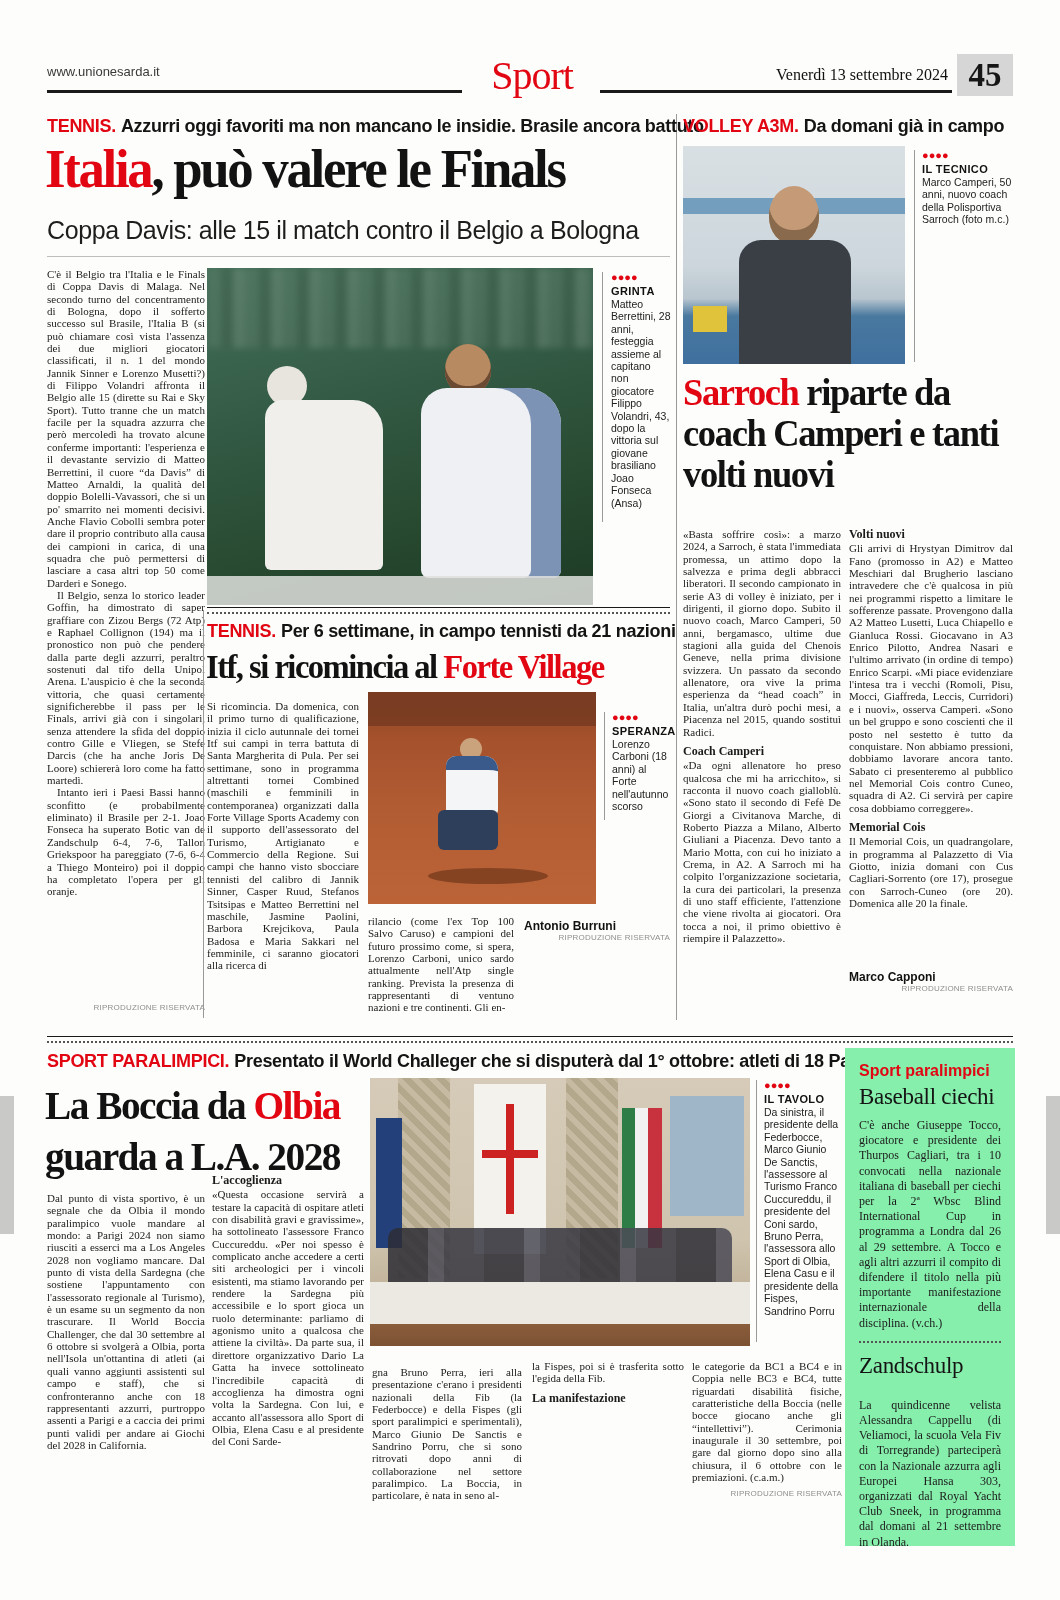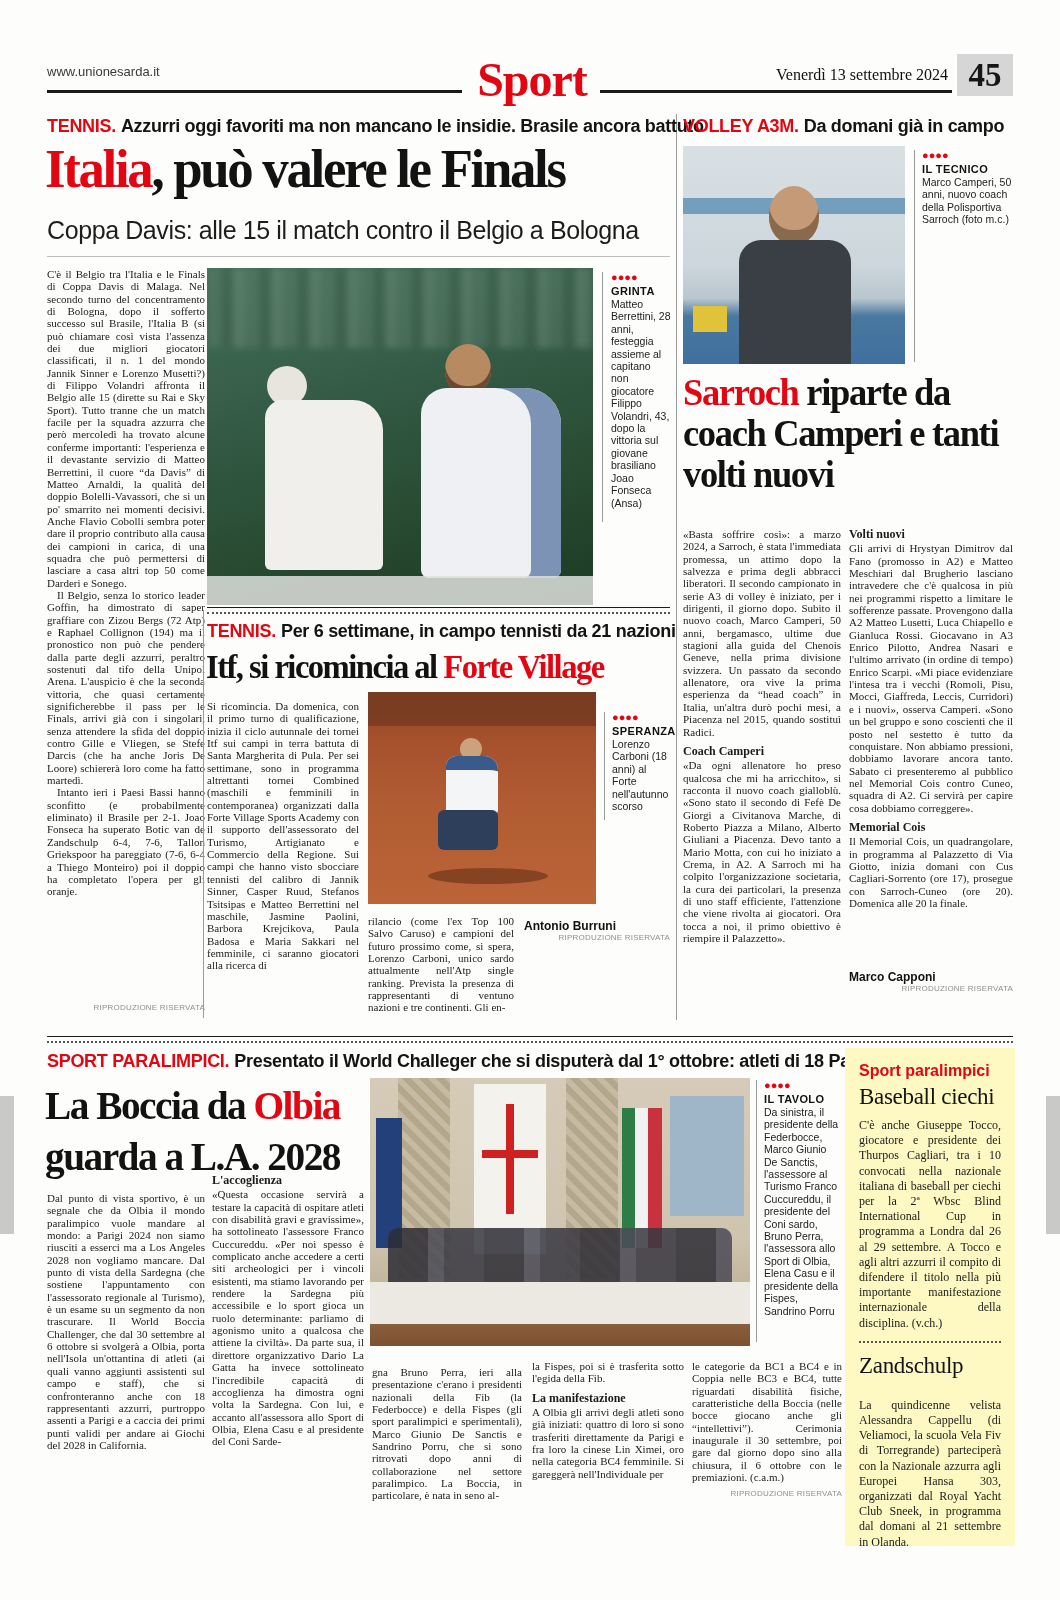--- a/index.html
+++ b/index.html
@@ -1,21 +1,21 @@
 <!DOCTYPE html>
 <html><head>
 <meta charset="utf-8">
 <style>
   html,body{margin:0;padding:0;background:#e9e9e7;}
   .page{position:relative;width:1060px;height:1600px;background:#fdfdfb;margin:0 auto;overflow:hidden;
         font-family:"Liberation Serif",serif;color:#1c1c1c;}
   .abs{position:absolute;}
   
   .site{font-family:"Liberation Sans",sans-serif;font-size:13px;color:#3a3a3a;}
-  .sport-title{font-size:48px;font-weight:bold;color:#e20613;text-align:center;letter-spacing:-1px;}
+  .sport-title{font-size:40px;font-weight:normal;color:#e20613;text-align:center;letter-spacing:-1px;}
   .hrule{background:#1a1a1a;height:3px;}
   .date{font-size:16px;color:#111;text-align:right;}
   .pagebox{background:#d6d6d6;text-align:center;font-weight:bold;font-size:33px;line-height:42px;color:#161616;}
   
   .kicker{font-family:"Liberation Sans",sans-serif;font-weight:bold;font-size:18px;letter-spacing:-0.3px;white-space:nowrap;}
   .kicker .red{color:#e20613;margin-right:5px;}
   .kicker .blk{color:#141414;}
   
   .headline{font-weight:bold;color:#121212;transform:scaleX(.96);transform-origin:left;}
   .headline .red{color:#e20613;}
@@ -34,21 +34,21 @@
   .cap{font-family:"Liberation Sans",sans-serif;font-size:10.5px;line-height:12.4px;color:#222;}
   .cap-title{font-family:"Liberation Sans",sans-serif;font-weight:bold;font-size:11px;letter-spacing:.4px;color:#111;margin:2px 0 1px 0;}
   .caprule{width:1px;background:#9a9a9a;}
   .byline{font-family:"Liberation Sans",sans-serif;font-weight:bold;font-size:12px;text-align:left;color:#111;margin-top:4px;}
   .repro{font-family:"Liberation Sans",sans-serif;font-size:8px;color:#8f8f8f;text-align:right;letter-spacing:.2px;}
   .dotline{border-top:2px dotted #555;height:0;}
   .thinline{background:#1a1a1a;height:1px;}
   .grayline{background:#bdbdbd;height:1px;}
   .vline{width:1px;background:#9a9a9a;}
   
-  .sidebar{background:#fef9c3;}
+  .sidebar{background:#86efac;}
   .sb-label{font-family:"Liberation Sans",sans-serif;font-weight:bold;font-size:16px;color:#e20613;}
   .sb-title{font-size:23px;font-weight:normal;color:#141414;letter-spacing:-0.3px;}
   .sb-text{font-size:12px;line-height:15.2px;text-align:justify;color:#1b1b1b;}
   .sb-divider{border-top:2px dotted #555;margin:10px 0;}
   .tab{background:#c9c9c7;}
   
   .ph{overflow:hidden;}
 </style>
 </head>
 <body>
@@ -209,21 +209,20 @@
     <div class="cap-title">IL TAVOLO</div>
     <div class="cap">Da sinistra, il presidente della Federbocce, Marco Giunio De Sanctis, l'assessore al Turismo Franco Cuccureddu, il presidente del Coni sardo, Bruno Perra, l'assessora allo Sport di Olbia, Elena Casu e il presidente della Fispes, Sandrino Porru</div>
   </div>
 
   <div class="abs bodycol" style="left:372px;top:1366px;width:150px;height:182px;">
     <p>gna Bruno Perra, ieri alla presentazione c'erano i presidenti nazionali della Fib (la Federbocce) e della Fispes (gli sport paralimpici e sperimentali), Marco Giunio De Sanctis e Sandrino Porru, che si sono ritrovati dopo anni di collaborazione nel settore paralimpico. La Boccia, in particolare, è nata in seno al-</p>
   </div>
   <div class="abs bodycol" style="left:532px;top:1360px;width:152px;height:188px;">
     <p>la Fispes, poi si è trasferita sotto l'egida della Fib.</p>
     <div class="subh">La manifestazione</div>
-    <p>A Olbia gli arrivi degli atleti sono già iniziati: quattro di loro si sono trasferiti direttamente da Parigi e fra loro la cinese Lin Ximei, oro nella categoria BC4 femminile. Si gareggerà nell'Individuale per</p>
   </div>
   <div class="abs" style="left:692px;top:1360px;width:150px;">
     <div class="bodycol" style="width:150px;">
       <p>le categorie da BC1 a BC4 e in Coppia nelle BC3 e BC4, tutte riguardati disabilità fisiche, caratteristiche della Boccia (nelle bocce giocano anche gli “intellettivi”). Cerimonia inaugurale il 30 settembre, poi gare dal giorno dopo sino alla chiusura, il 6 ottobre con le premiazioni. (c.a.m.)</p>
     </div>
     <div class="repro" style="margin-top:6px;">RIPRODUZIONE RISERVATA</div>
   </div>
 
   <div class="abs sidebar" style="left:845px;top:1048px;width:170px;height:498px;padding:0;">
     <div style="padding:14px 14px 0 14px;">

